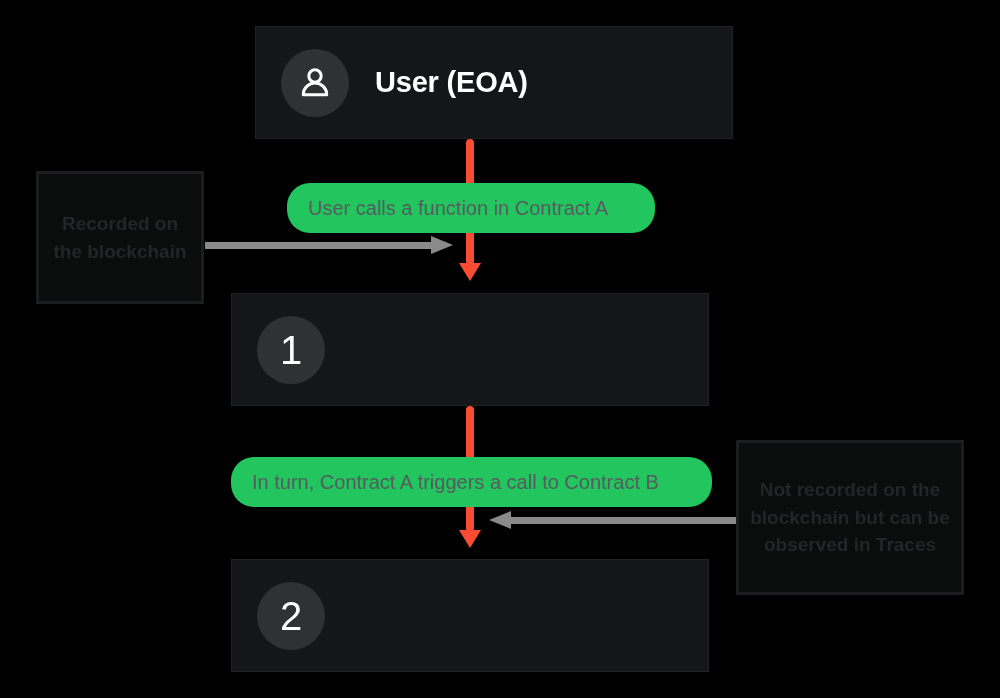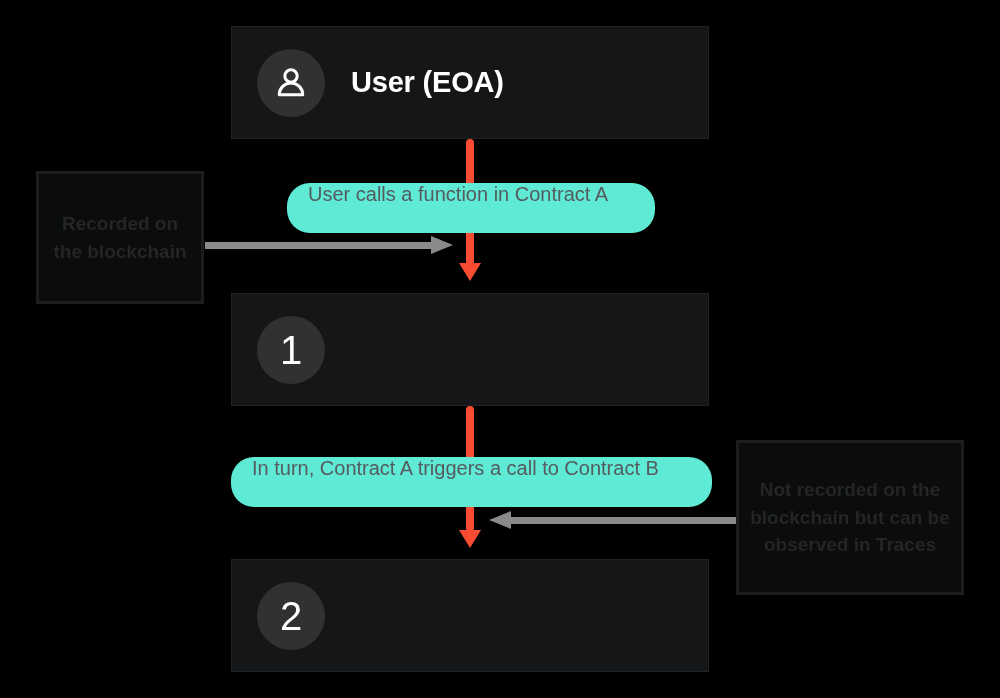--- a/index.html
+++ b/index.html
@@ -31,21 +31,21 @@
     left: 231px;
     width: 478px;
     height: 113px;
     background: #141617;
     border: 1px solid #202325;
     box-sizing: border-box;
     display: flex;
     align-items: center;
     z-index: 3;
   }
-  .node-user     { top: 26px; }
+  .node-user     { top: 26px; margin-left: 24px; }
   .node-a        { top: 293px; }
   .node-b        { top: 559px; }
 
   .node-badge {
     width: 68px;
     height: 68px;
     border-radius: 50%;
     background: #2f3133;
     margin-left: 25px;
     flex: 0 0 auto;
@@ -64,23 +64,23 @@
     font-size: 29px;
     font-weight: bold;
     letter-spacing: -0.2px;
     margin-left: 26px;
     white-space: nowrap;
   }
 
   
   .caption {
     position: absolute;
-    background: #5eead4;
-    display: flex;
-    align-items: flex-start;
+    background: #22c55e;
+    display: flex;
+    align-items: center;
     box-sizing: border-box;
     z-index: 4;
     border-radius: 23px;
   }
   .caption span {
     color: #555b5e;
     font-size: 20px;
     white-space: nowrap;
   }
   .caption-1 {

